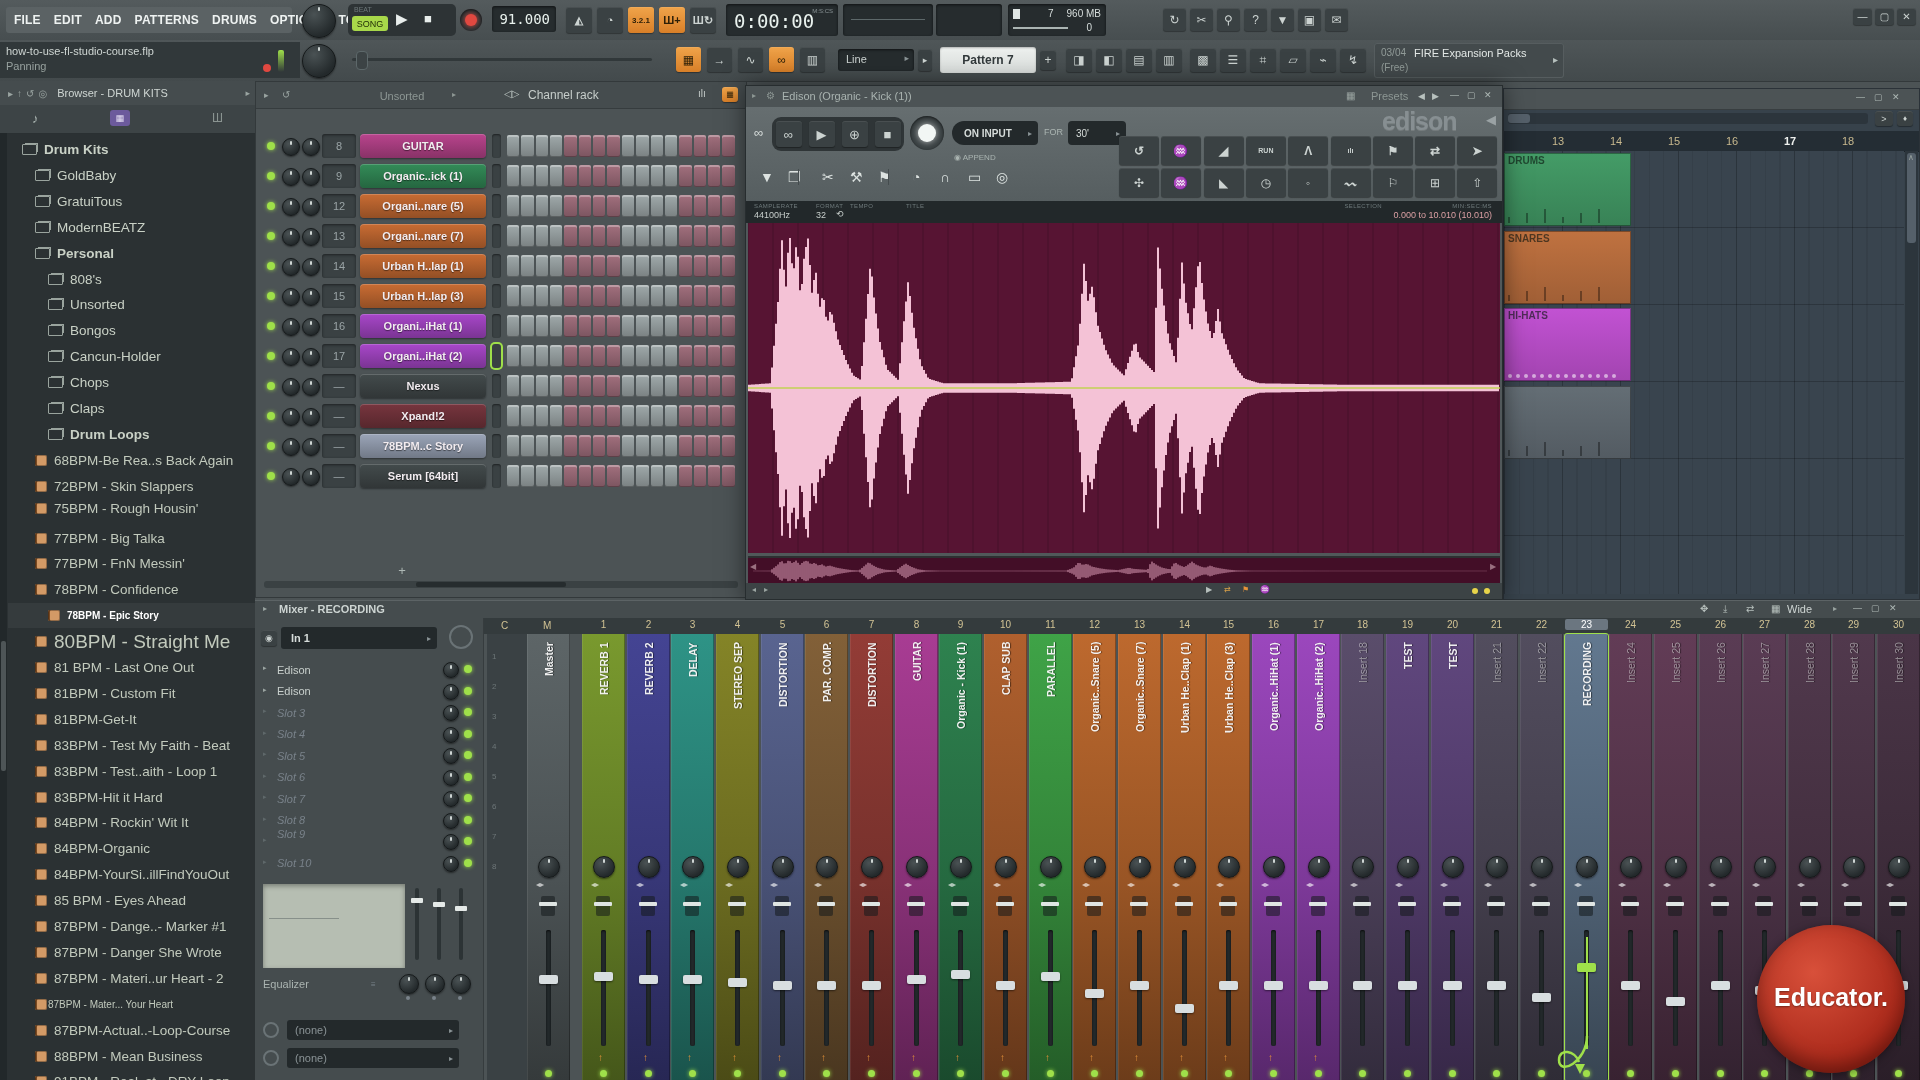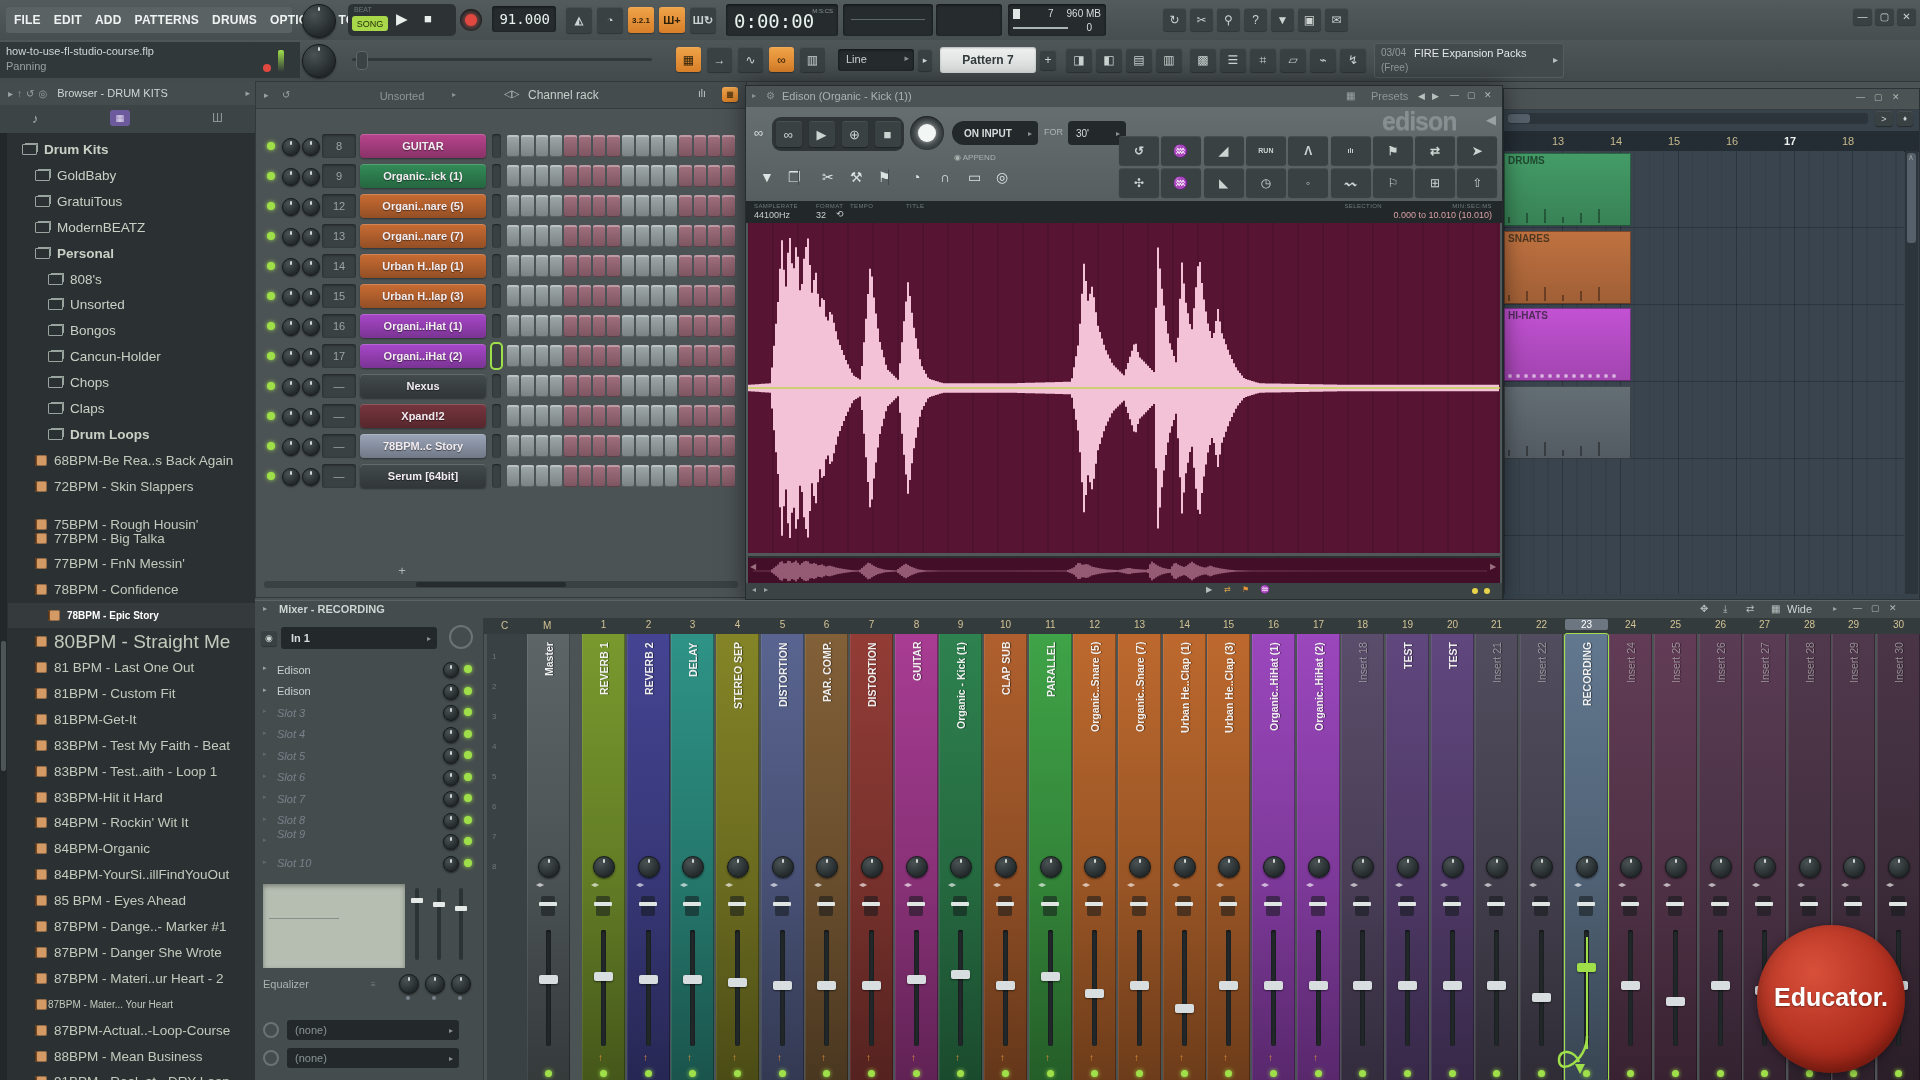--- a/index.html
+++ b/index.html
@@ -186,21 +186,21 @@
         <div class="abs" style="position: static; margin-left: 7px; font-size: 13.5px; white-space: nowrap; color: rgb(201, 209, 198); font-weight: bold;">Drum Loops</div>
       </div>
       <div class="abs" style="left: 8px; top: 366.8px; width: 247px; height: 25px; display: flex; align-items: center;">
         <div class="abs" style="position: static; margin-left: 27px; width: 12px; height: 11px; background: rgb(211, 154, 102); border-radius: 2px; flex: 0 0 auto; box-shadow: rgba(0, 0, 0, 0.3) 0px 0px 0px 1px inset, rgb(122, 74, 34) 3px 0px 0px -1px inset;"></div>
         <div class="abs" style="position: static; margin-left: 7px; font-size: 13.5px; white-space: nowrap; color: rgb(194, 202, 189); font-weight: normal;">68BPM-Be Rea..s Back Again</div>
       </div>
       <div class="abs" style="left: 8px; top: 392.7px; width: 247px; height: 25px; display: flex; align-items: center;">
         <div class="abs" style="position: static; margin-left: 27px; width: 12px; height: 11px; background: rgb(211, 154, 102); border-radius: 2px; flex: 0 0 auto; box-shadow: rgba(0, 0, 0, 0.3) 0px 0px 0px 1px inset, rgb(122, 74, 34) 3px 0px 0px -1px inset;"></div>
         <div class="abs" style="position: static; margin-left: 7px; font-size: 13.5px; white-space: nowrap; color: rgb(194, 202, 189); font-weight: normal;">72BPM - Skin Slappers</div>
       </div>
-      <div class="abs" style="left: 8px; top: 431px; width: 247px; height: 25px; display: flex; align-items: center;">
+      <div class="abs" style="left: 8px; top: 415px; width: 247px; height: 25px; display: flex; align-items: center;">
         <div class="abs" style="position: static; margin-left: 27px; width: 12px; height: 11px; background: rgb(211, 154, 102); border-radius: 2px; flex: 0 0 auto; box-shadow: rgba(0, 0, 0, 0.3) 0px 0px 0px 1px inset, rgb(122, 74, 34) 3px 0px 0px -1px inset;"></div>
         <div class="abs" style="position: static; margin-left: 7px; font-size: 13.5px; white-space: nowrap; color: rgb(194, 202, 189); font-weight: normal;">75BPM - Rough Housin'</div>
       </div>
       <div class="abs" style="left: 8px; top: 444.5px; width: 247px; height: 25px; display: flex; align-items: center;">
         <div class="abs" style="position: static; margin-left: 27px; width: 12px; height: 11px; background: rgb(211, 154, 102); border-radius: 2px; flex: 0 0 auto; box-shadow: rgba(0, 0, 0, 0.3) 0px 0px 0px 1px inset, rgb(122, 74, 34) 3px 0px 0px -1px inset;"></div>
         <div class="abs" style="position: static; margin-left: 7px; font-size: 13.5px; white-space: nowrap; color: rgb(194, 202, 189); font-weight: normal;">77BPM - Big Talka</div>
       </div>
       <div class="abs" style="left: 8px; top: 470.4px; width: 247px; height: 25px; display: flex; align-items: center;">
         <div class="abs" style="position: static; margin-left: 27px; width: 12px; height: 11px; background: rgb(211, 154, 102); border-radius: 2px; flex: 0 0 auto; box-shadow: rgba(0, 0, 0, 0.3) 0px 0px 0px 1px inset, rgb(122, 74, 34) 3px 0px 0px -1px inset;"></div>
         <div class="abs" style="position: static; margin-left: 7px; font-size: 13.5px; white-space: nowrap; color: rgb(194, 202, 189); font-weight: normal;">77BPM - FnN Messin'</div>

